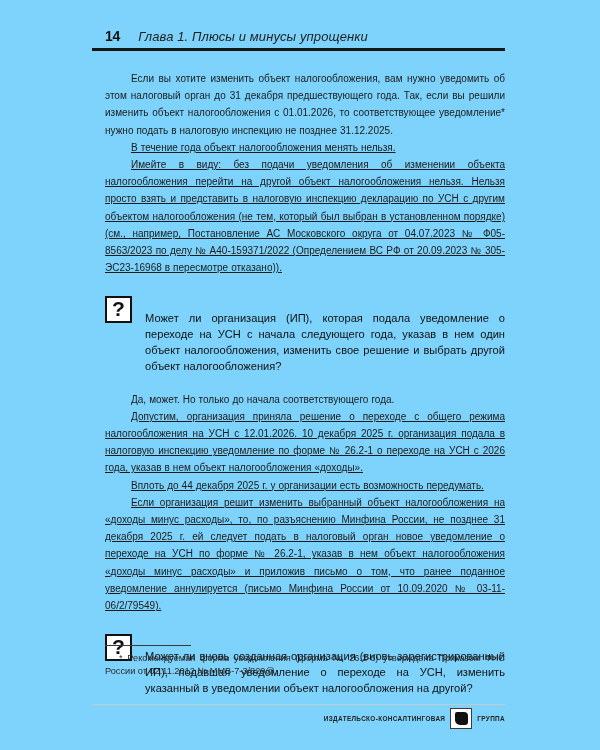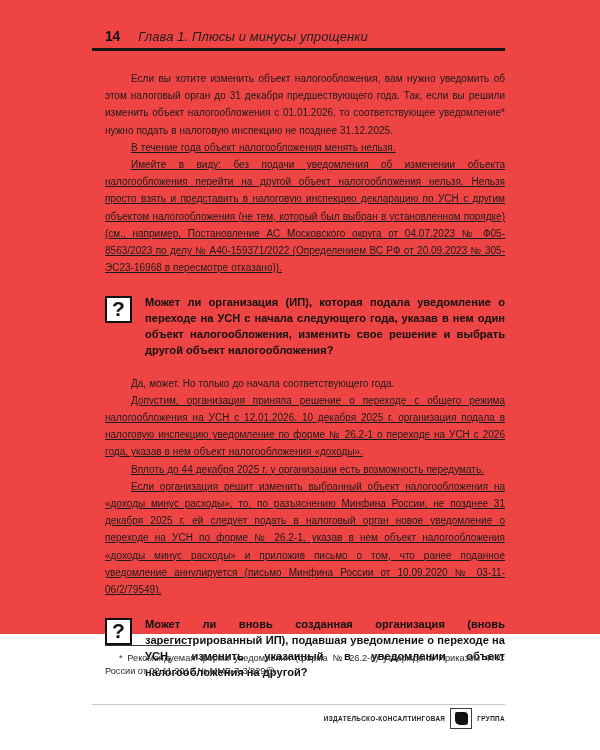--- a/index.html
+++ b/index.html
@@ -16,22 +16,22 @@
     font-family: "Liberation Sans", "DejaVu Sans", sans-serif;
     color: #1a1a1a;
     -webkit-font-smoothing: antialiased;
   }
 
   .page {
     position: absolute;
     left: 0;
     top: 0;
     width: 600px;
-    height: 634px;
-    background: #ef4444;
+    height: 750px;
+    background: #7dd3fc;
   }
 
   
   .header {
     position: absolute;
     left: 105px;
     top: 28px;
     width: 400px;
     display: flex;
     align-items: baseline;
@@ -106,24 +106,25 @@
     font-weight: bold;
     line-height: 1;
     color: #111;
     transform: translateY(-1px);
     font-family: "Liberation Sans", "DejaVu Sans", sans-serif;
   }
   .qtext {
     flex: 1 1 auto;
     font-size: 11.1px;
     line-height: 15.8px;
-    font-weight: bold;
+    font-weight: normal;
     text-align: justify;
     color: #101010;
     letter-spacing: 0.01px;
+    margin-top: 16px;
   }
 
   
   .footnote-rule {
     position: absolute;
     left: 105px;
     top: 645px;
     width: 86px;
     height: 1px;
     background: #3a3a3a;

